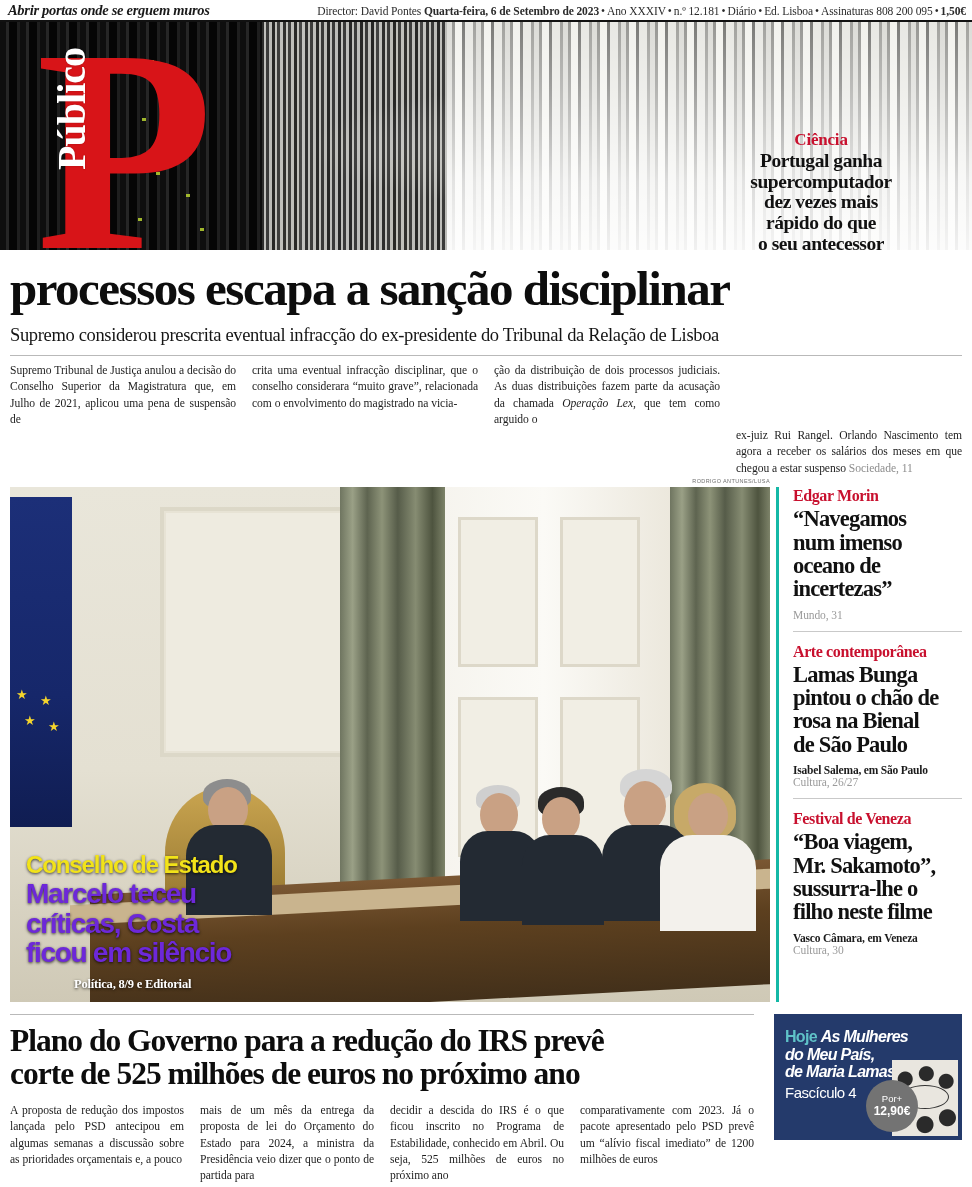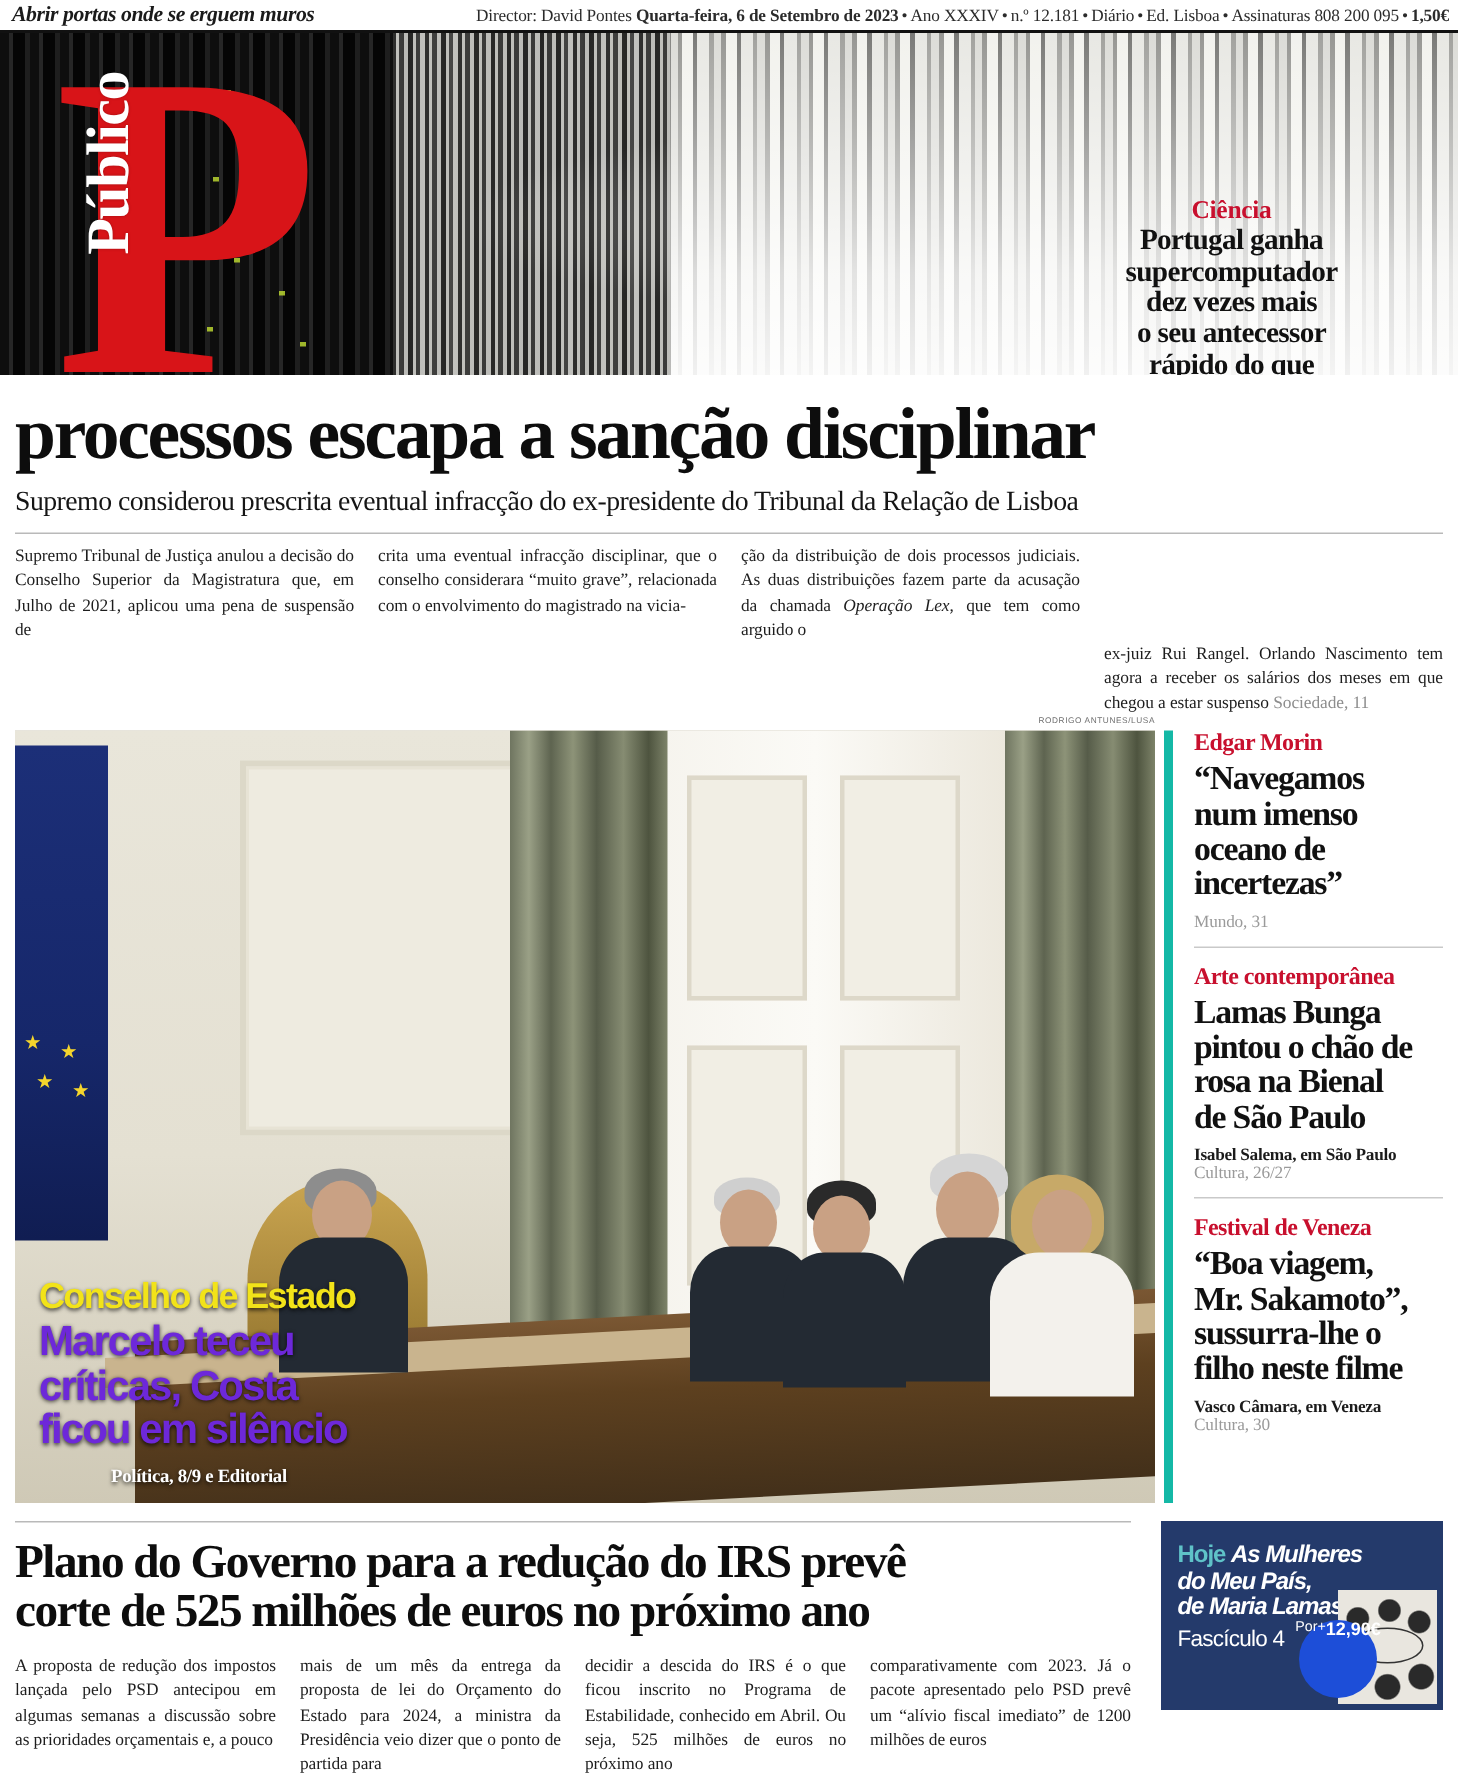--- a/index.html
+++ b/index.html
@@ -209,21 +209,21 @@
   }
   .cap-ref {
     font-family: "Liberation Serif", serif;
     font-weight: bold; font-size: 12.5px; color: #ffffff;
     margin-top: 9px; letter-spacing: -.2px; margin-left: 48px;
   }
 
   
   .rail {
     width: 202px; padding-left: 14px; margin-left: 6px;
-    border-left: 6px solid #14b8a6;
+    border-left: 3px solid #14b8a6;
   }
   .rail-item { padding-bottom: 10px; }
   .rail-item + .rail-item { border-top: 1px solid #c9c9c9; padding-top: 11px; }
   .rail-kicker {
     color: #c8102e; font-weight: bold; font-size: 16px;
     letter-spacing: -.4px; margin-bottom: 2px;
   }
   .rail-head {
     font-weight: bold; font-size: 22.5px; line-height: 1.04;
     letter-spacing: -.8px; color: #111;
@@ -262,23 +262,23 @@
     font-weight: bold; line-height: 1.1; letter-spacing: -.7px;
   }
   .promo-hoje { color: #5fc2c8; }
   .promo-title { color: #ffffff; font-style: italic; }
   .promo-fasc {
     font-family: "Liberation Sans", sans-serif; font-size: 15px;
     color: #ffffff; letter-spacing: -.5px; margin-top: 3px;
   }
   .promo-circle {
     position: absolute; left: 92px; top: 66px; width: 52px; height: 52px;
-    border-radius: 50%; background: #1d4ed8; color: #fff;
+    border-radius: 50%; background: #737373; color: #fff;
     font-family: "Liberation Sans", sans-serif; text-align: center;
-    display: flex; flex-direction: row; justify-content: center;
+    display: flex; flex-direction: column; justify-content: center;
     line-height: 1.1;
   }
   .promo-circle .p1 { font-size: 9.5px; }
   .promo-circle .p2 { font-size: 12px; font-weight: bold; }
   .promo-book {
     position: absolute; right: 4px; bottom: 4px; width: 66px; height: 76px;
     background: #e9e6df;
     background-image:
       radial-gradient(circle at 20% 25%, #2a2a2a 0 7px, transparent 8px),
       radial-gradient(circle at 52% 18%, #2a2a2a 0 7px, transparent 8px),
@@ -324,22 +324,22 @@
       <div class="logo-p">P</div>
       <div class="logo-word">Público</div>
     </div>
 
     <div class="ciencia">
       <div class="ciencia-kicker">Ciência</div>
       <div class="ciencia-head">
         <div>Portugal ganha</div>
         <div>supercomputador</div>
         <div>dez vezes mais</div>
+        <div>rápido do que</div>
         <div>o seu antecessor</div>
-        <div>rápido do que</div>
       </div>
 
     </div>
   </div>
 
   <div class="lead">
     <h1>
       <span class="l2">processos escapa a sanção disciplinar</span>
     </h1>
     <div class="lead-sub">Supremo considerou prescrita eventual infracção do ex-presidente do Tribunal da Relação de Lisboa</div>

